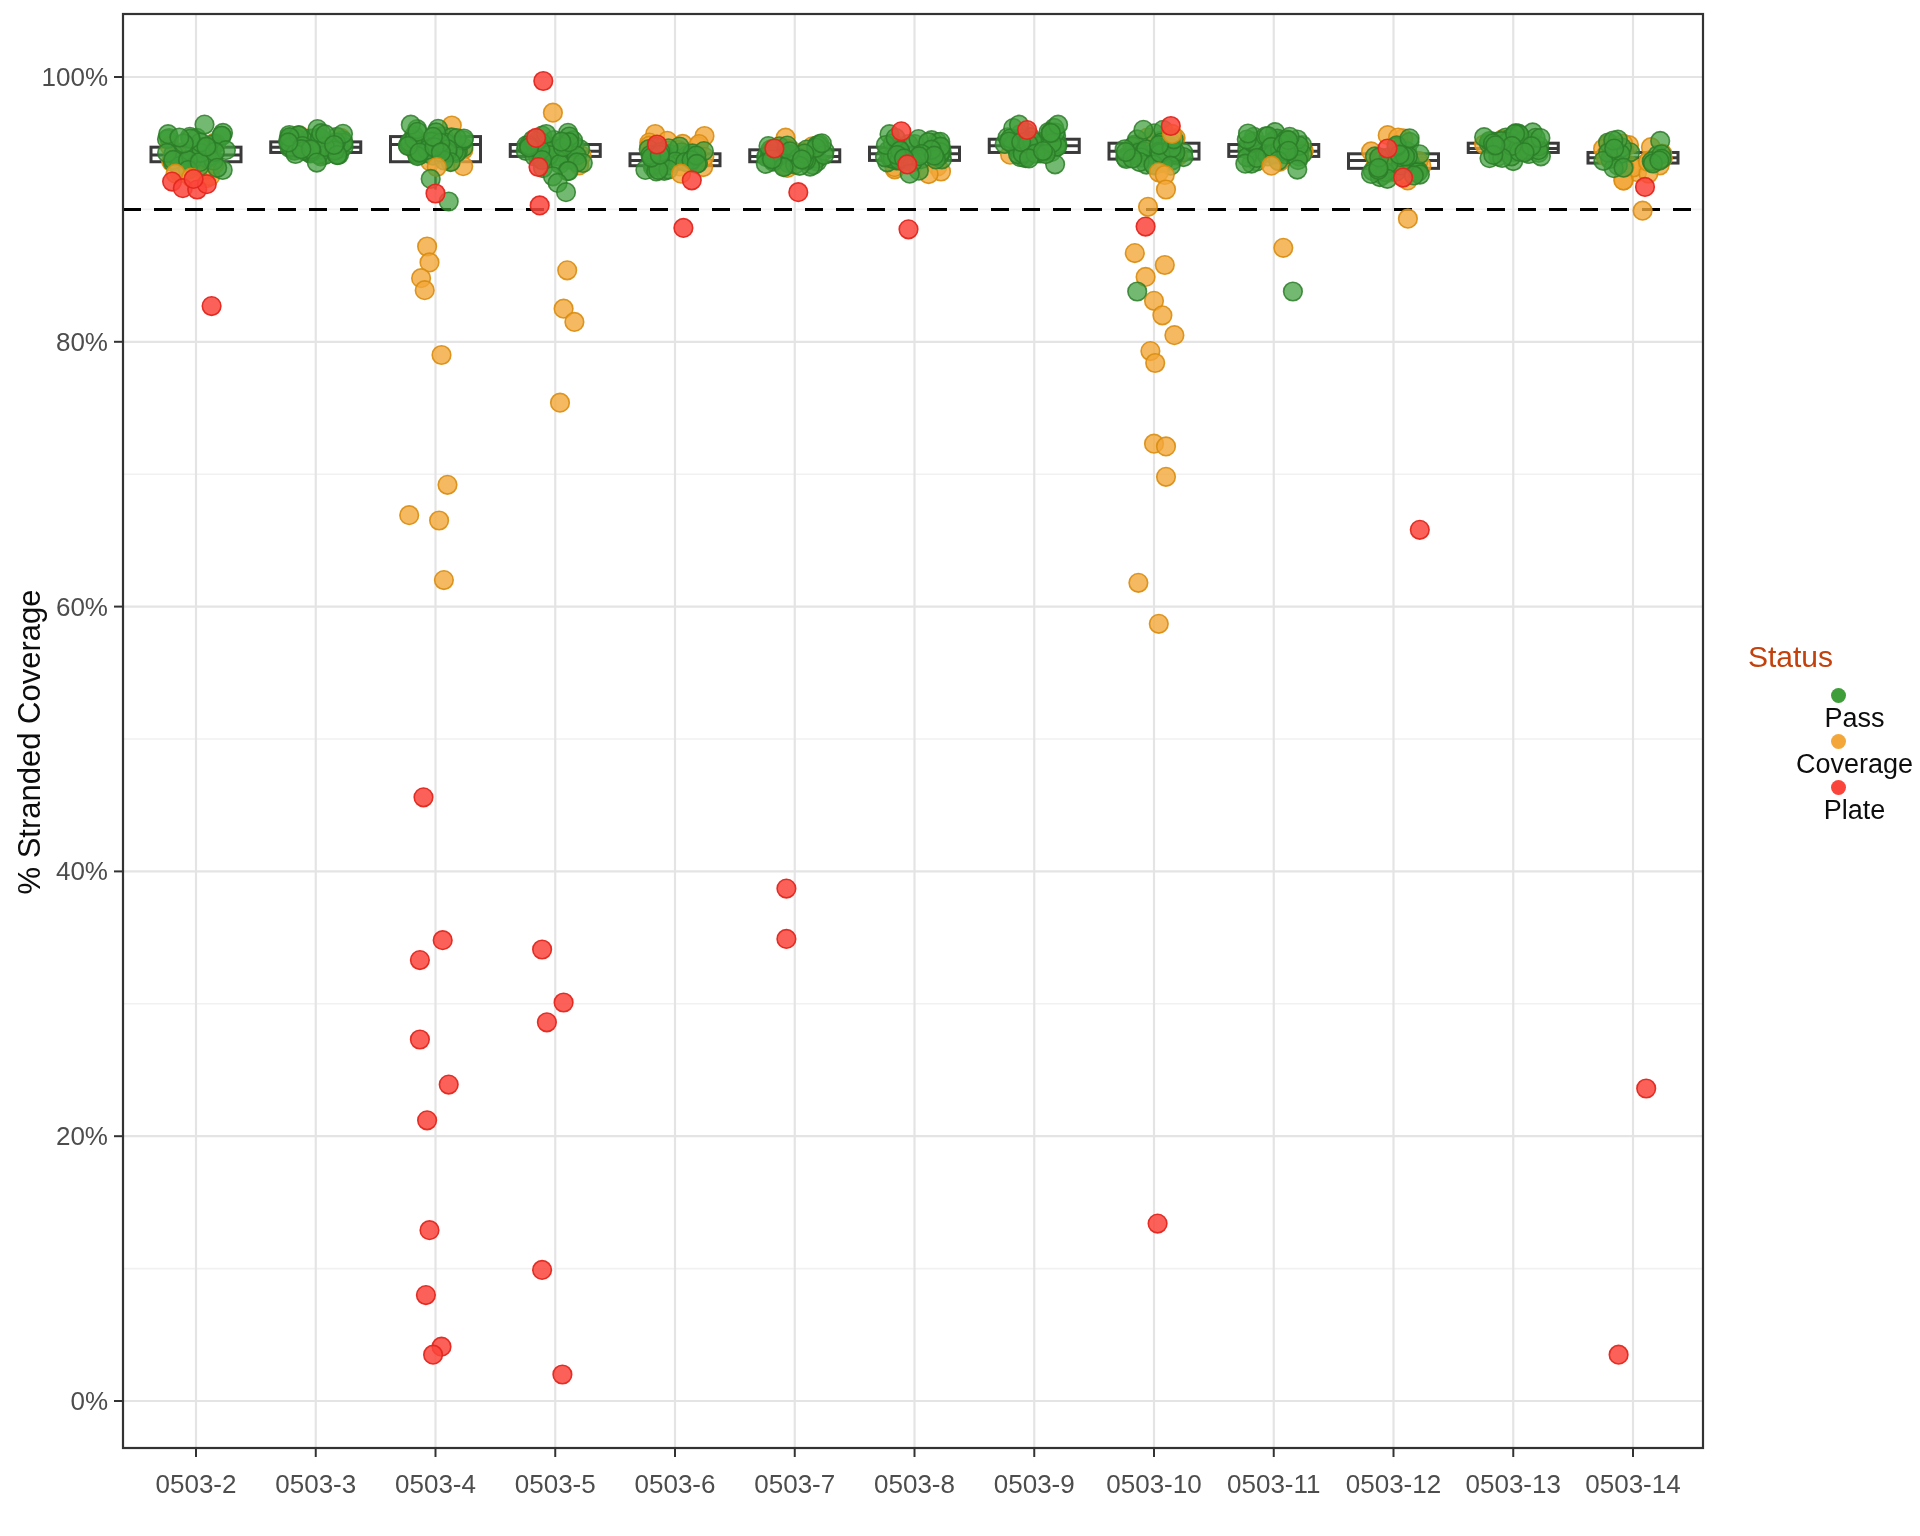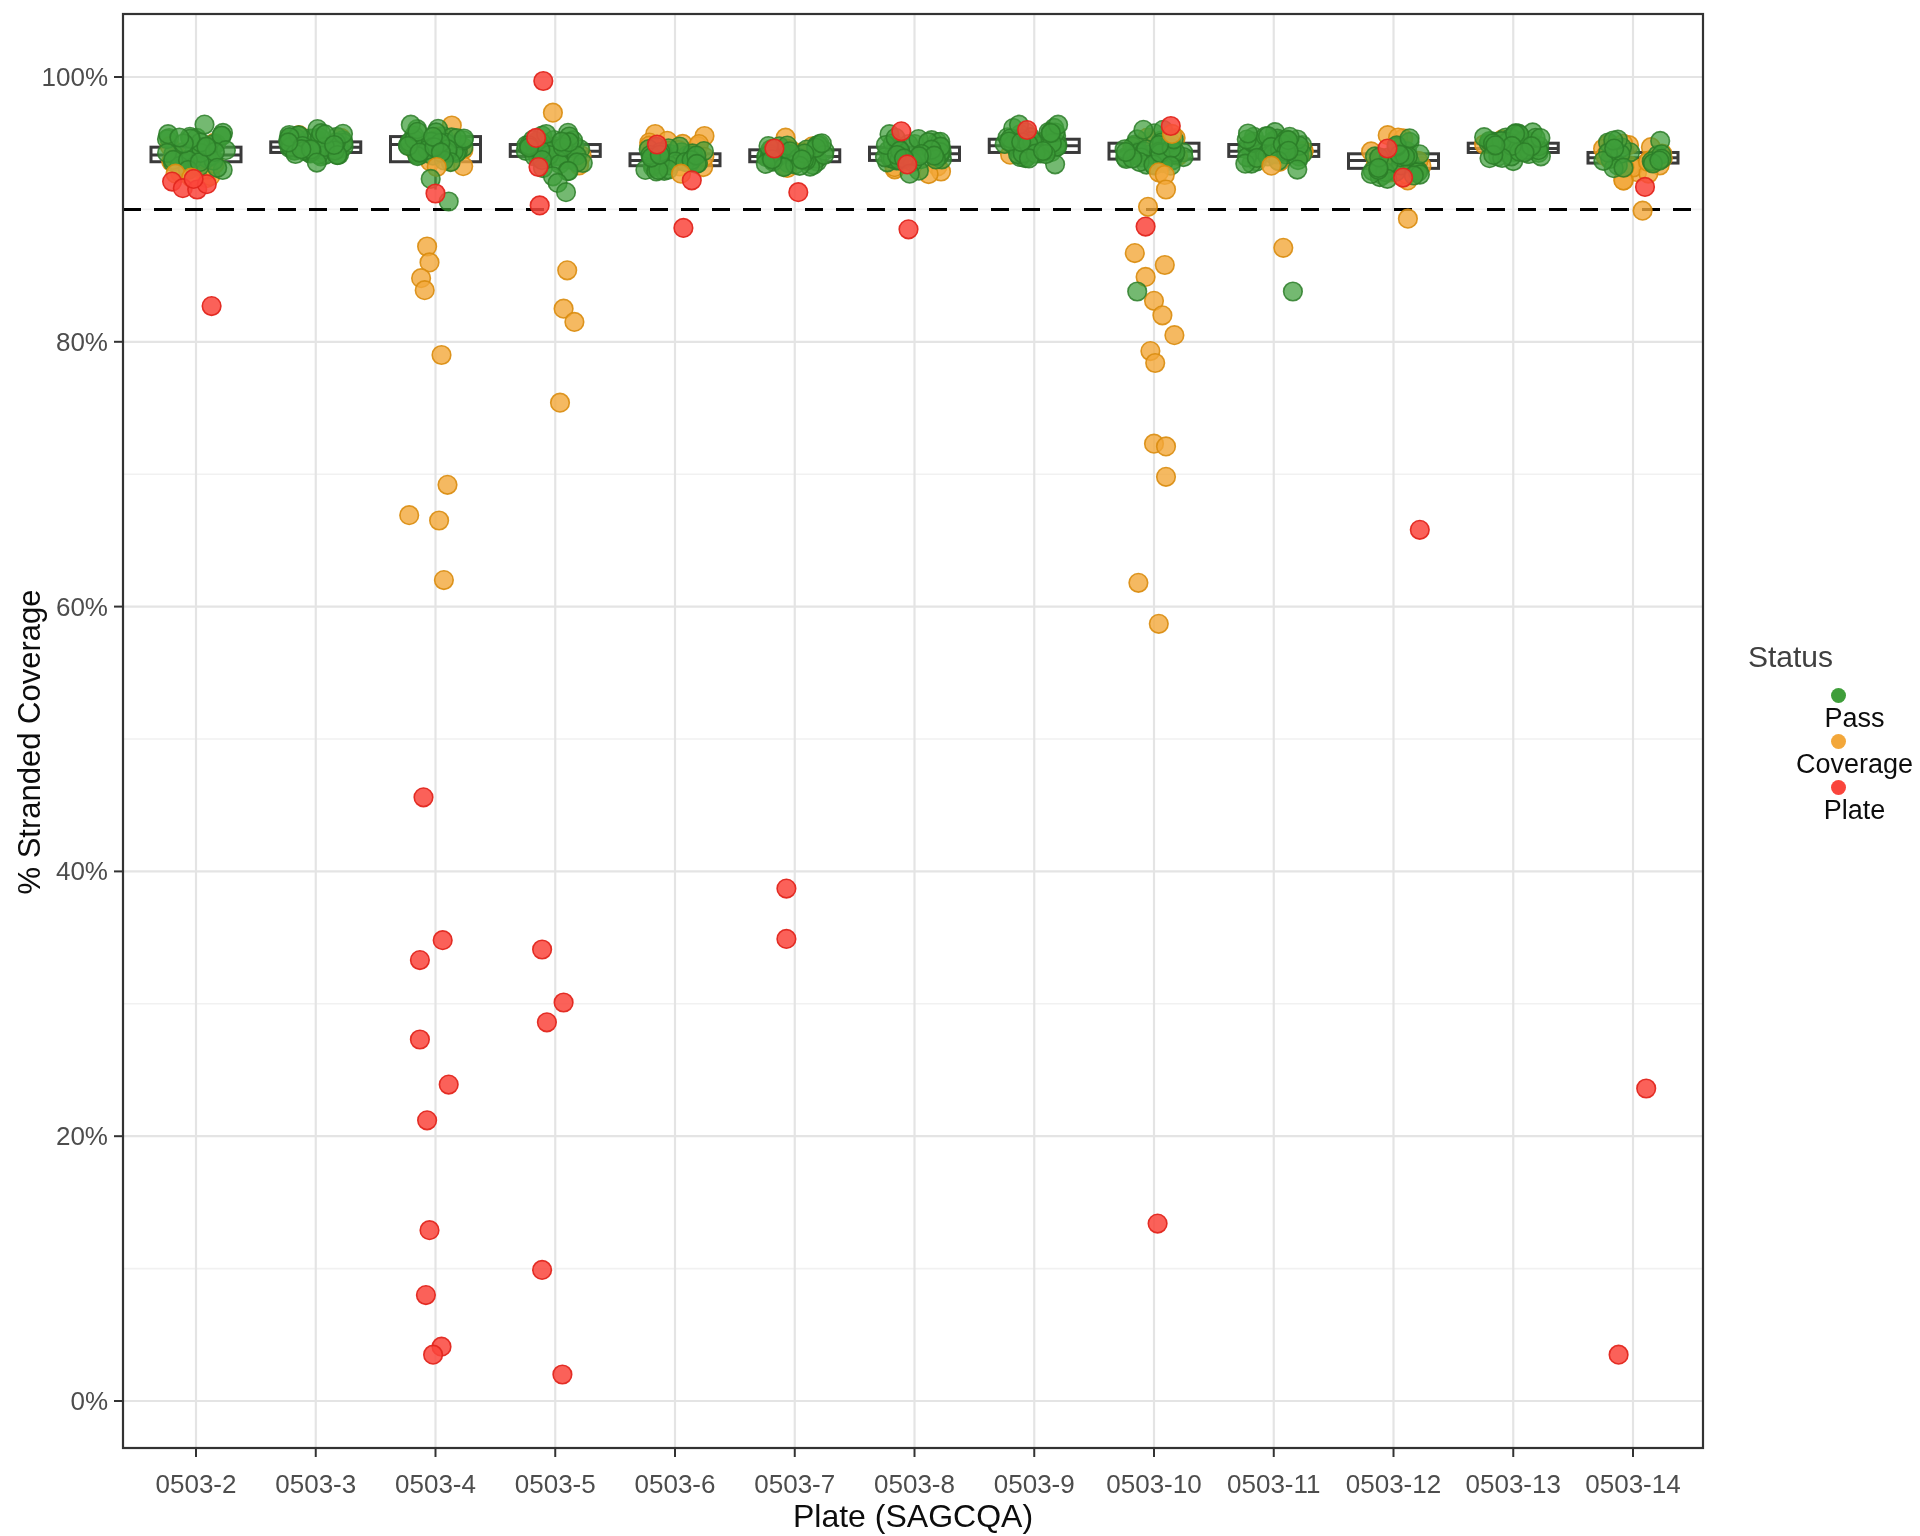--- a/index.html
+++ b/index.html
@@ -4,21 +4,21 @@
 <style>
   html,body{margin:0;padding:0;background:#ffffff;}
   .figure{position:relative;width:1920px;height:1536px;background:#ffffff;
           font-family:"Liberation Sans", sans-serif;overflow:hidden;}
   svg{position:absolute;left:0;top:0;}
   .ylab{position:absolute;left:30px;top:742px;transform:translate(-50%,-50%) rotate(-90deg);
         white-space:nowrap;font-size:31px;color:#0d0d0d;}
   .xlab{position:absolute;left:123px;top:1498px;width:1580px;text-align:center;
         font-size:32px;color:#0d0d0d;}
   .legend{position:absolute;left:1748px;top:640px;}
-  .legend-title{font-size:30px;color:#404040;margin-bottom:14px;}
+  .legend-title{font-size:30px;color:#c2410c;margin-bottom:14px;}
   .legend-row{display:flex;align-items:center;height:46px;padding-left:15px;flex-direction:column;}
   .legend-dot{width:15px;height:15px;border-radius:50%;flex:0 0 auto;}
   .legend-label{font-size:27px;color:#0d0d0d;margin-left:33px;}
 </style>
 </head>
 <body>
 
 <div class="figure">
   <svg id="plot" width="1920" height="1536" viewBox="0 0 1920 1536">
       <g>
@@ -961,21 +961,20 @@
         <line x1="1393.5" x2="1393.5" y1="1448" y2="1457" stroke="#333" stroke-width="2"></line>
         <text x="1393.5" y="1493" text-anchor="middle" font-size="26" fill="#4d4d4d" font-family="&quot;Liberation Sans&quot;, sans-serif">0503-12</text>
         <line x1="1513.25" x2="1513.25" y1="1448" y2="1457" stroke="#333" stroke-width="2"></line>
         <text x="1513.25" y="1493" text-anchor="middle" font-size="26" fill="#4d4d4d" font-family="&quot;Liberation Sans&quot;, sans-serif">0503-13</text>
         <line x1="1633" x2="1633" y1="1448" y2="1457" stroke="#333" stroke-width="2"></line>
         <text x="1633" y="1493" text-anchor="middle" font-size="26" fill="#4d4d4d" font-family="&quot;Liberation Sans&quot;, sans-serif">0503-14</text>
       </g>
     </svg>
 
   <div class="ylab">% Stranded Coverage</div>
-  <div class="xlab">Plate (SAGCQA)</div>
 
   <div class="legend">
     <div class="legend-title">Status</div>
     <div class="legend-row">
       <span class="legend-dot" style="background: rgb(63, 158, 58);"></span>
       <span class="legend-label">Pass</span>
     </div>
     <div class="legend-row">
       <span class="legend-dot" style="background: rgb(243, 167, 58);"></span>
       <span class="legend-label">Coverage</span>

